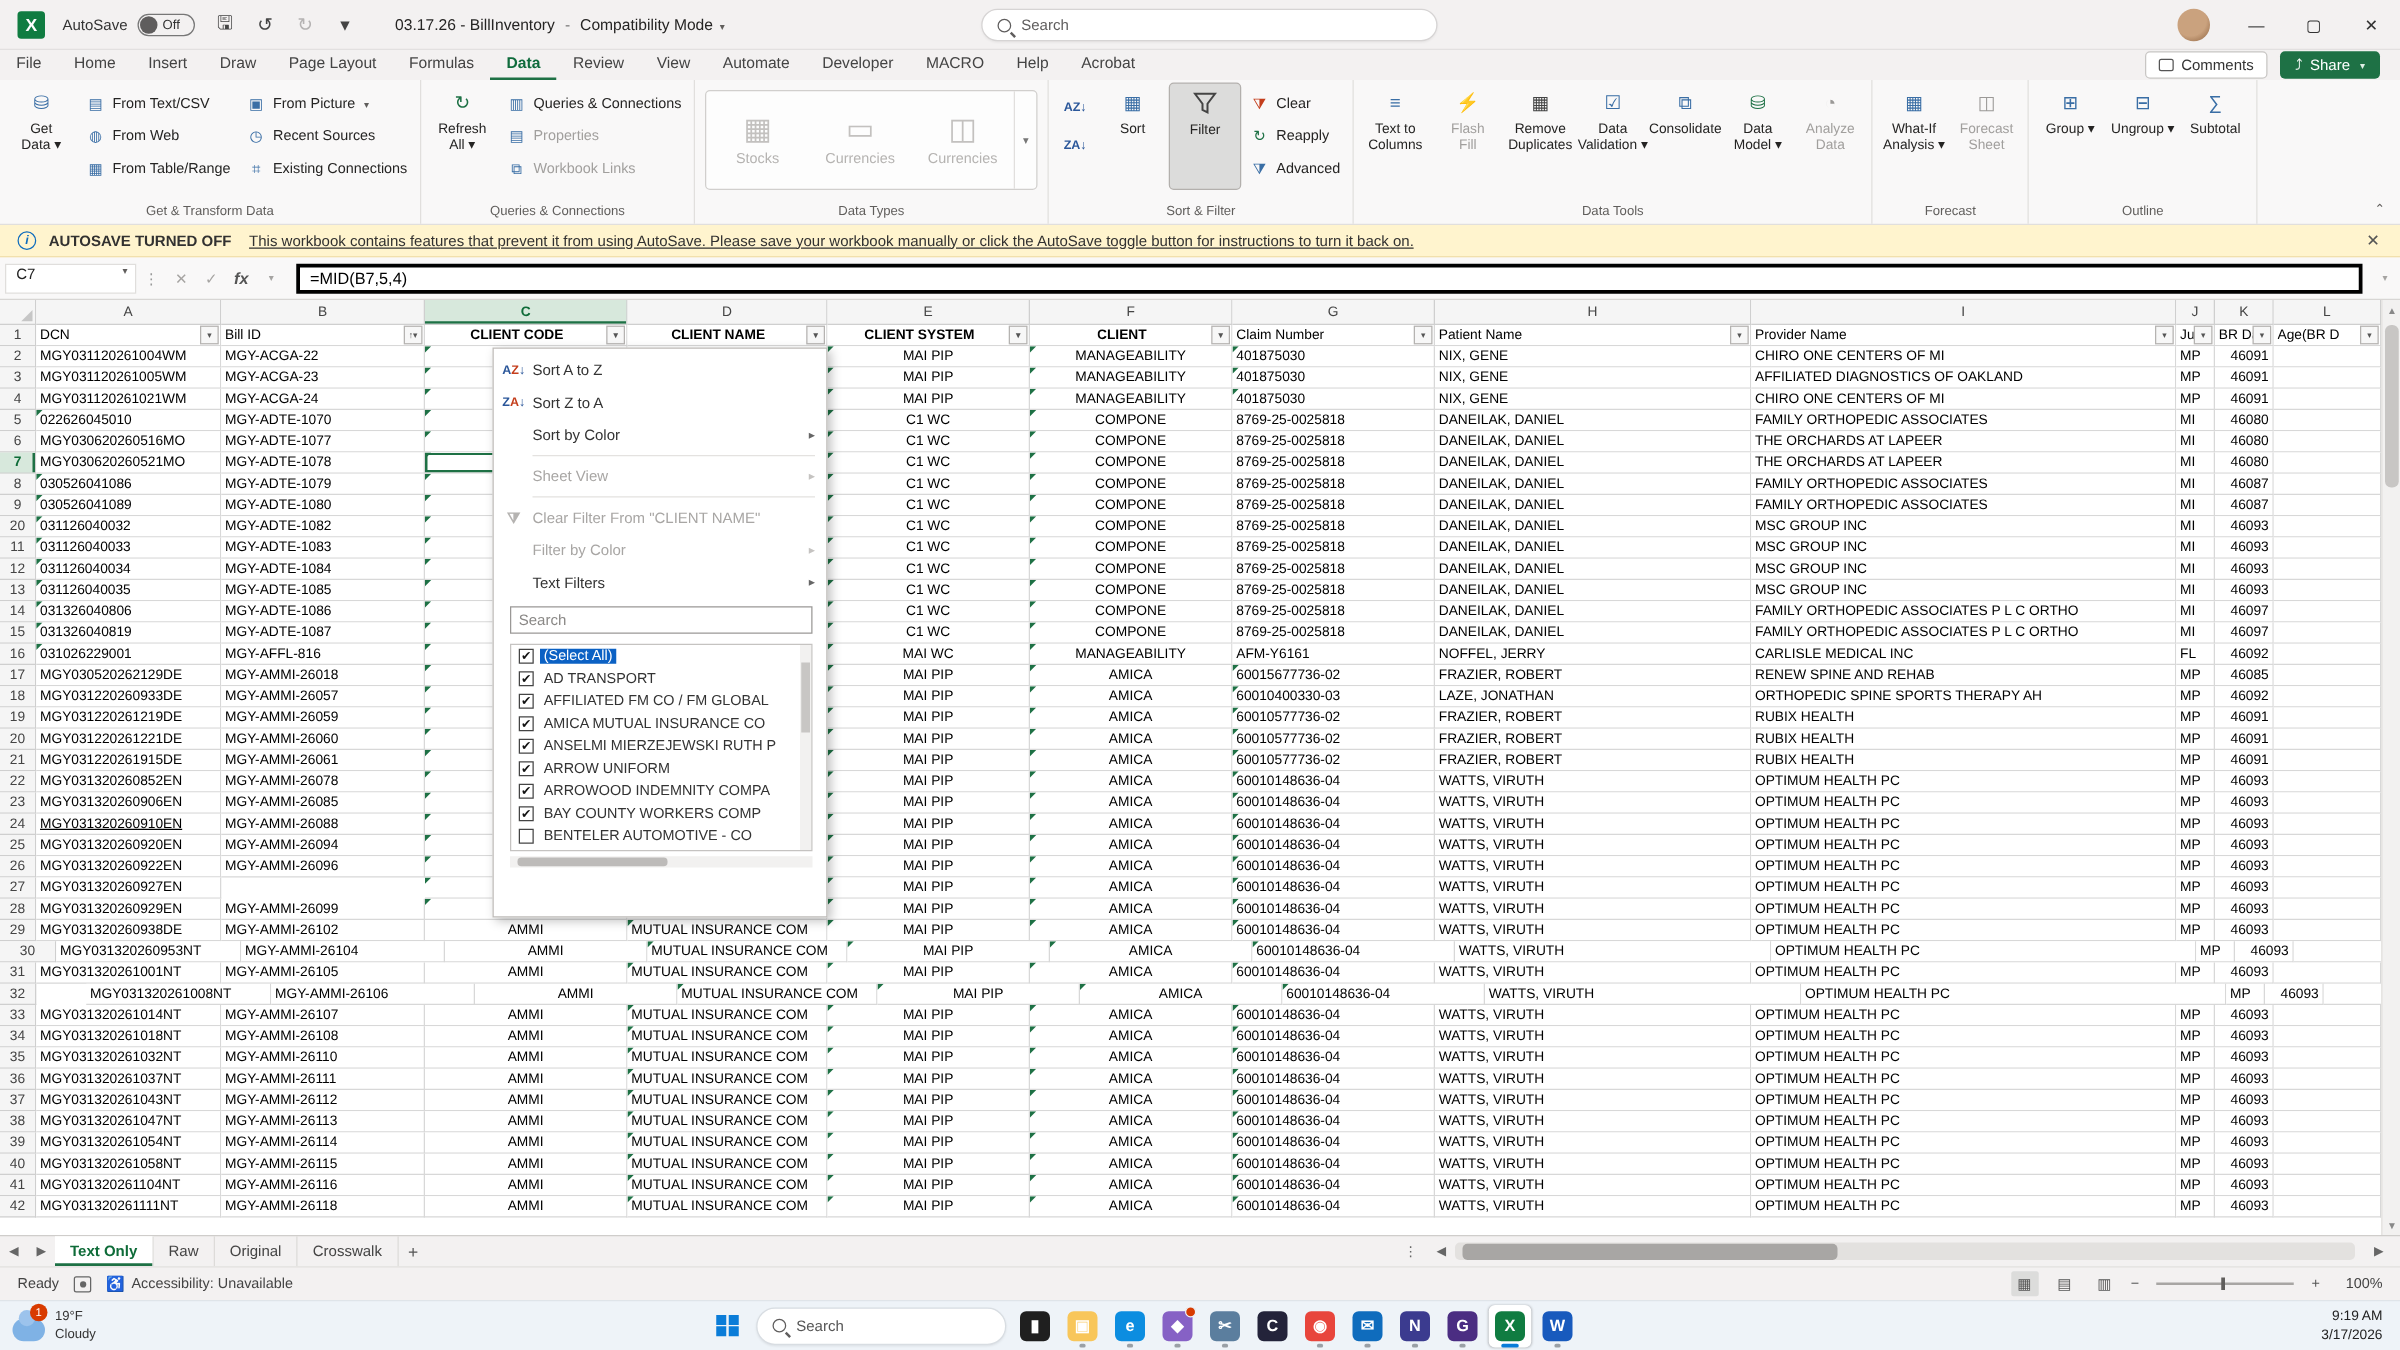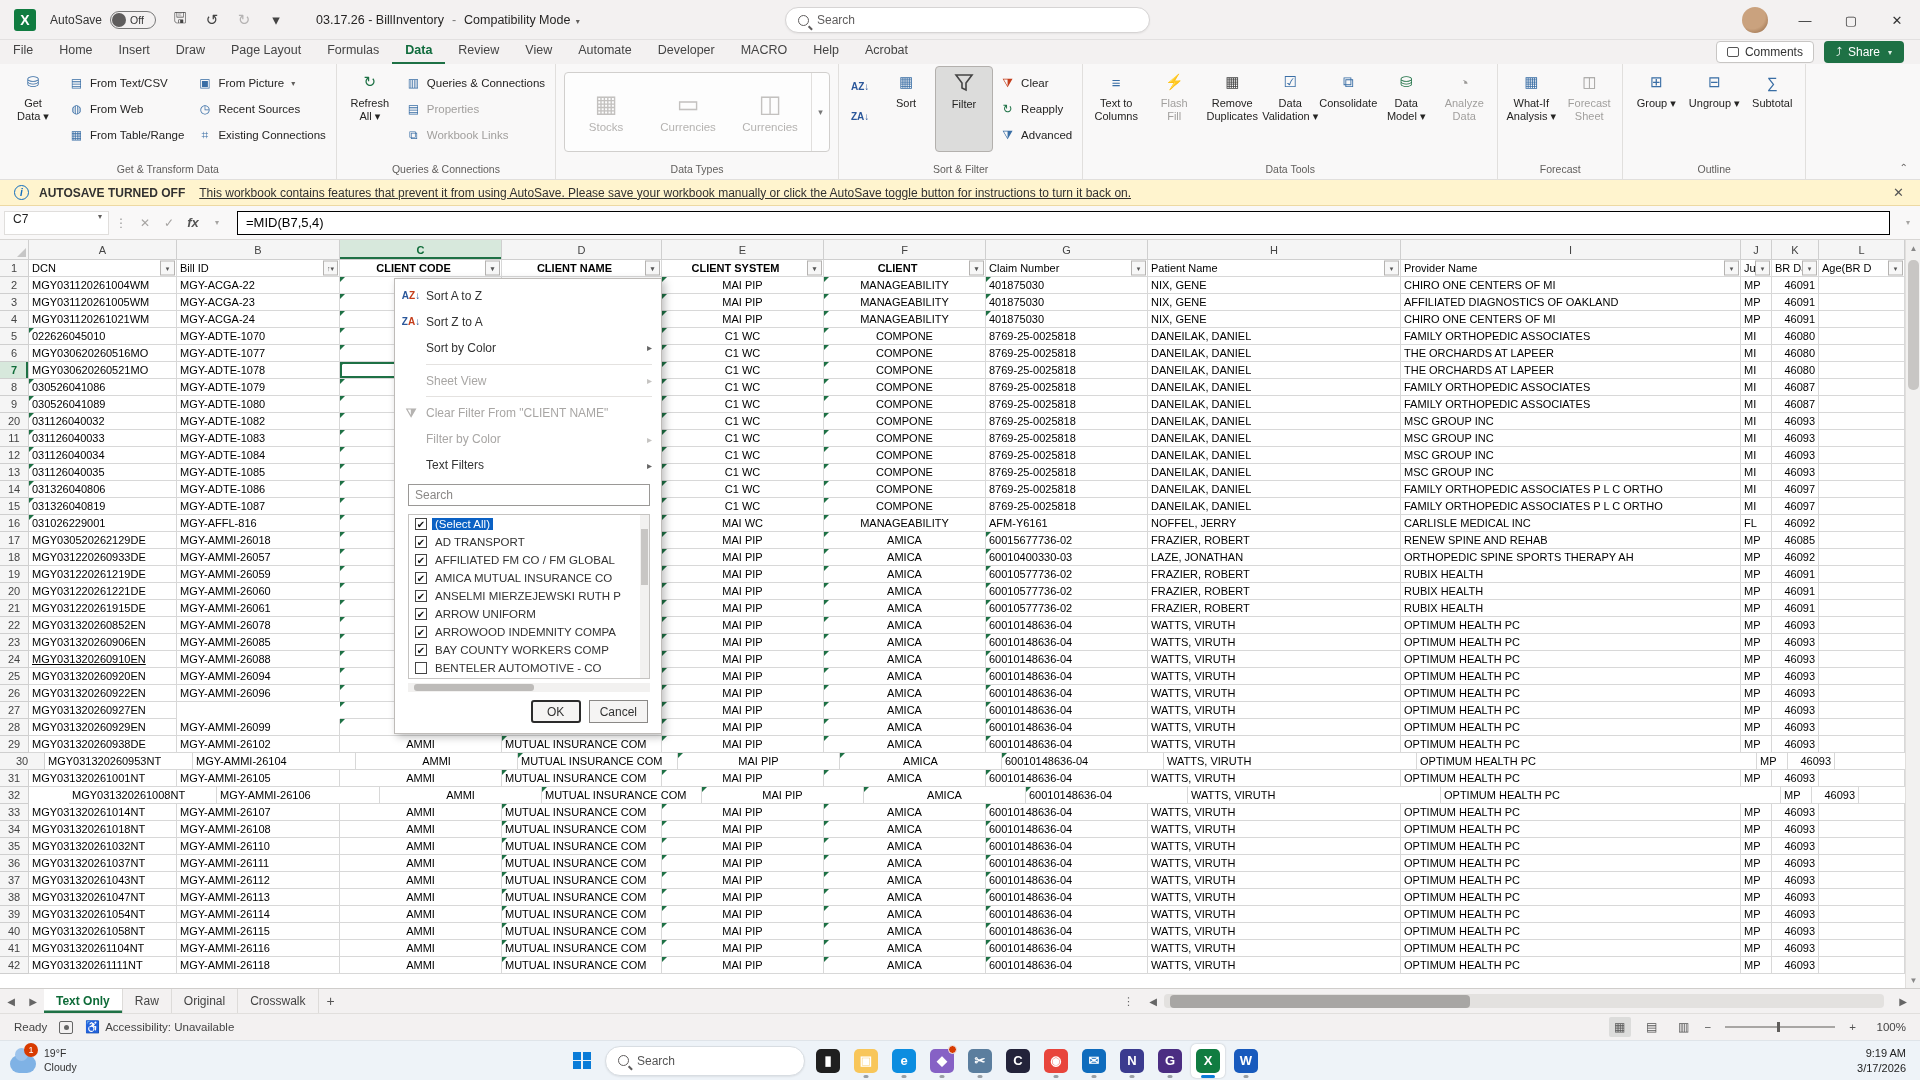--- a/index.html
+++ b/index.html
@@ -64,21 +64,21 @@
   .bmsg{text-decoration:underline;white-space:nowrap;overflow:hidden;}
   .bclose{margin-left:auto;margin-right:16px;color:#555;font-size:13px;}
 
   
   .fbar{position:absolute;left:0;top:206px;width:1920px;height:34px;background:#f9f8f8;border-bottom:1px solid #d8d6d4;display:flex;align-items:center;}
   .namebox{width:105px;height:24px;margin-left:4px;background:#fff;border:1px solid #e0dedc;display:flex;align-items:flex-start;font-size:12px;color:#222;padding-left:8px;}
   .namebox .arw{margin-left:auto;margin-right:6px;}
   .fdots{color:#999;margin:0 6px;font-size:12px;}
   .fbtn{width:24px;text-align:center;color:#a6a4a2;font-size:12px;}
   .fx{font-style:italic;font-weight:bold;color:#555;font-size:13px;}
-  .finput{flex:1;height:24px;background:#fff;border:1px solid #000000;margin:0 6px 0 8px;display:flex;align-items:center;padding-left:8px;font-family:"DejaVu Sans Mono",monospace;font-size:13px;color:#000;}
+  .finput{flex:1;height:24px;background:#fff;border:3px solid #000000;margin:0 6px 0 8px;display:flex;align-items:center;padding-left:8px;font-family:"DejaVu Sans Mono",monospace;font-size:13px;color:#000;}
 
   
   .grid{position:absolute;left:0;top:240px;width:1905px;height:748px;background:#fff;overflow:hidden;}
   .grow{display:flex;height:17px;}
   .grow.letters{height:20px;}
   .gc{border-right:1px solid #d8d8d8;border-bottom:1px solid #d8d8d8;font-size:11px;color:#000;display:flex;align-items:center;padding:0 3px;position:relative;overflow:hidden;white-space:nowrap;background:#fff;flex:none;}
   .gc.hdrcell{background:#f5f5f5;border-right:1px solid #cfcfcf;border-bottom:1px solid #cfcfcf;color:#444;justify-content:center;padding:0;}
   .gc.hdrcell.selhdr{background:#d7e8dc;color:#0e6b38;font-weight:bold;box-shadow:inset 0 -2px 0 #1e7145;}
   .gc.rowhdr.selhdr{box-shadow:inset -2px 0 0 #1e7145;}
   .gc.c-c{justify-content:center;} .gc.c-r{justify-content:flex-end;}
@@ -2348,24 +2348,20 @@
           <span class="cb"></span>
           <span class="lbl">BENTELER AUTOMOTIVE - CO</span>
         </div>
         <div class="flist-vscroll">
         <div class="flist-vthumb"></div>
       </div>
     </div>
     <div class="fhscroll">
       <div class="fhthumb"></div>
     </div>
-    <div class="fbtns">
-      <div class="btn primary">OK</div>
-      <div class="btn">Cancel</div>
-    </div>
   </div>
 
   <div class="tabstrip">
     <span class="navarr">◀</span>
     <span class="navarr">▶</span>
     <div id="sheetTabs" style="display:flex;align-items:stretch;">
         <div class="stab active">Text Only</div>
         <div class="stab">Raw</div>
         <div class="stab">Original</div>
         <div class="stab">Crosswalk</div>

